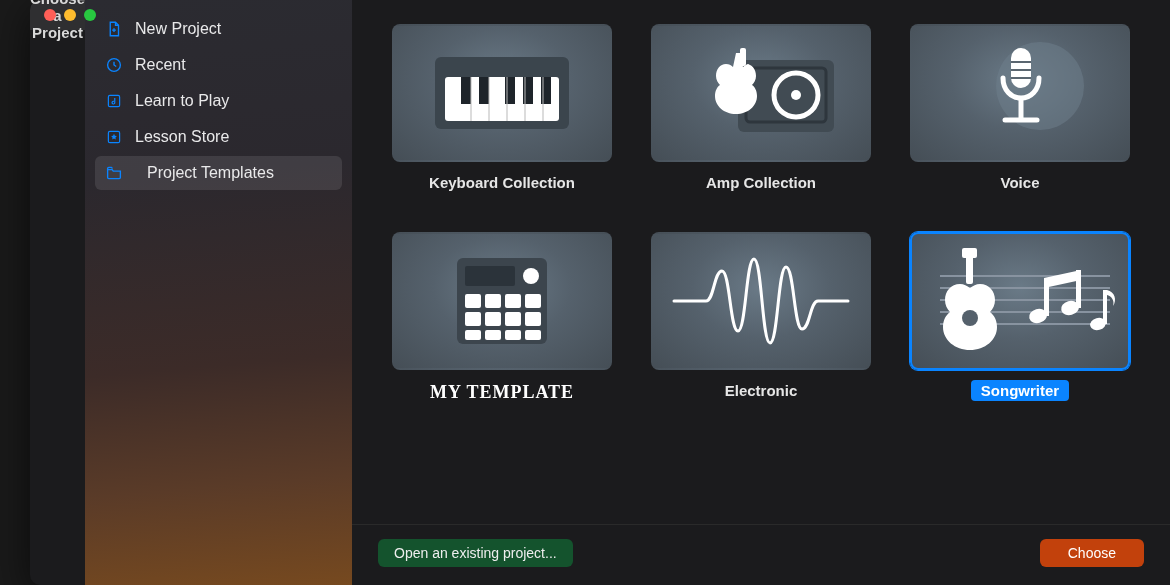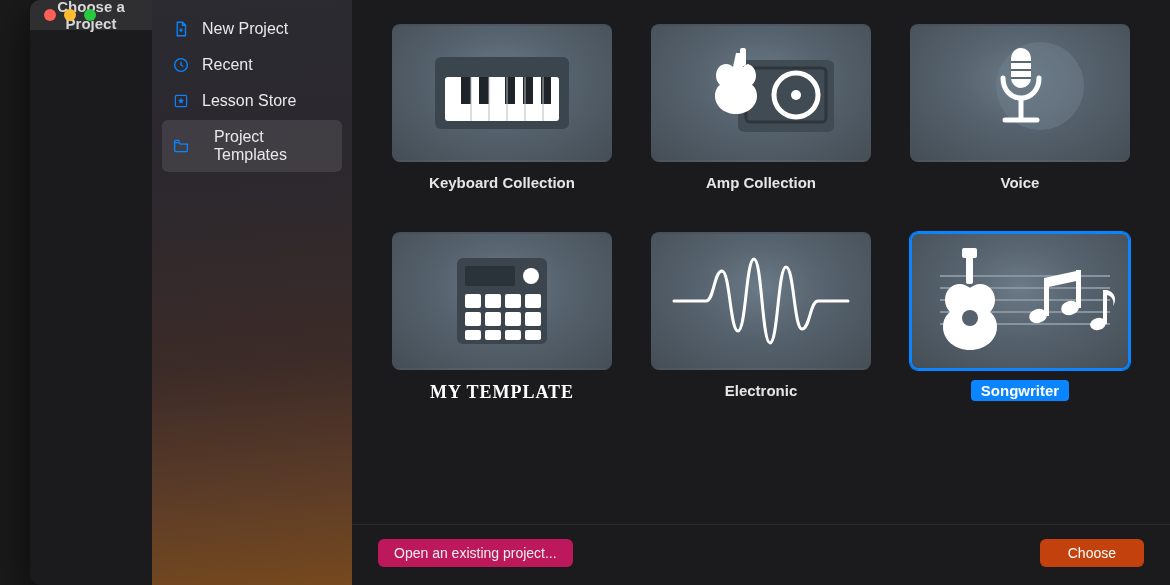--- a/index.html
+++ b/index.html
@@ -14,21 +14,21 @@
     display: flex; align-items: center; position: relative;
   }
   .traffic { position: absolute; left: 14px; top: 9px; display: flex; gap: 8px; }
   .tl { width: 12px; height: 12px; border-radius: 50%; }
   .tl.red { background: #ff5f57; }
   .tl.yel { background: #febc2e; }
   .tl.grn { background: #28c840; }
   .title-text { width: 100%; text-align: center; color: #d8d8d8; font-weight: 600; font-size: 15px; }
   .body { flex: 1; display: flex; min-height: 0; }
   .sidebar {
-    width: 200px; padding: 12px 10px;
+    width: 267px; padding: 12px 10px;
     background: linear-gradient(175deg, #2b2b31 0%, #2b282e 30%, #3c2b28 62%, #5a3b28 82%, #76491f 100%);
     display: flex; flex-direction: column; gap: 2px;
   }
   .sb-item {
     display: flex; align-items: center; gap: 12px; padding: 8px 10px; border-radius: 6px;
     color: #e9e9ea; font-size: 16px; cursor: default;
   }
   .sb-item .ic { width: 18px; height: 18px; display: flex; align-items: center; justify-content: center; color: #0a84ff; }
   .sb-item.active { background: rgba(255,255,255,0.10); gap: 24px; }
   .main { flex: 1; display: flex; flex-direction: column; background: #1b1b1d; min-width: 0; }
@@ -50,21 +50,21 @@
   }
   .details .chev { color: #888; width: 14px; display:flex; }
   .details .lbl { color: #e8e8e8; font-weight: 600; margin-right: 30px; }
   .details .desc { color: #9a9a9a; }
   .footer {
     border-top: 1px solid #2a2a2a; padding: 14px 26px 18px 26px; display: flex; align-items: center; justify-content: space-between;
   }
   .btn {
     font-size: 14px; padding: 6px 16px; border-radius: 6px; border: none; color: #eee; cursor: default;
   }
-  .btn.open { background: #be185d; }
+  .btn.open { background: #14532d; }
   .btn.choose { background: #c2410c; color: #fff; font-weight: 500; padding: 6px 28px; }
   svg { display:block; }
 </style>
 </head>
 <body>
 
 <div class="window">
   <div class="titlebar">
     <div class="traffic">
       <div class="tl red"></div>
@@ -88,20 +88,29 @@
         <span>New Project</span>
       </div>
       <div class="sb-item">
         <span class="ic">
           <svg width="18" height="18" viewBox="0 0 24 24" fill="none" stroke="#0a84ff" stroke-width="1.8">
               <circle cx="12" cy="12" r="8.5"></circle>
               <path d="M12 7.5V12l3 2"></path>
             </svg>
         </span>
         <span>Recent</span>
+      </div>
+      <div class="sb-item">
+        <span class="ic">
+          <svg width="18" height="18" viewBox="0 0 24 24" fill="none" stroke="#0a84ff" stroke-width="1.6">
+              <rect x="4.5" y="4.5" width="15" height="15" rx="2"></rect>
+              <path d="M13 8v6.2a1.8 1.8 0 1 1-1.2-1.7" fill="none"></path>
+            </svg>
+        </span>
+        <span>Learn to Play</span>
       </div>
       <div class="sb-item">
         <span class="ic">
           <svg width="18" height="18" viewBox="0 0 24 24" fill="none" stroke="#0a84ff" stroke-width="1.6">
               <rect x="4.5" y="4.5" width="15" height="15" rx="2"></rect>
               <path d="M12 7.8l1.2 2.5 2.7.3-2 1.9.5 2.7L12 13.9l-2.4 1.3.5-2.7-2-1.9 2.7-.3z" fill="#0a84ff" stroke="none"></path>
             </svg>
         </span>
         <span>Lesson Store</span>
       </div>

